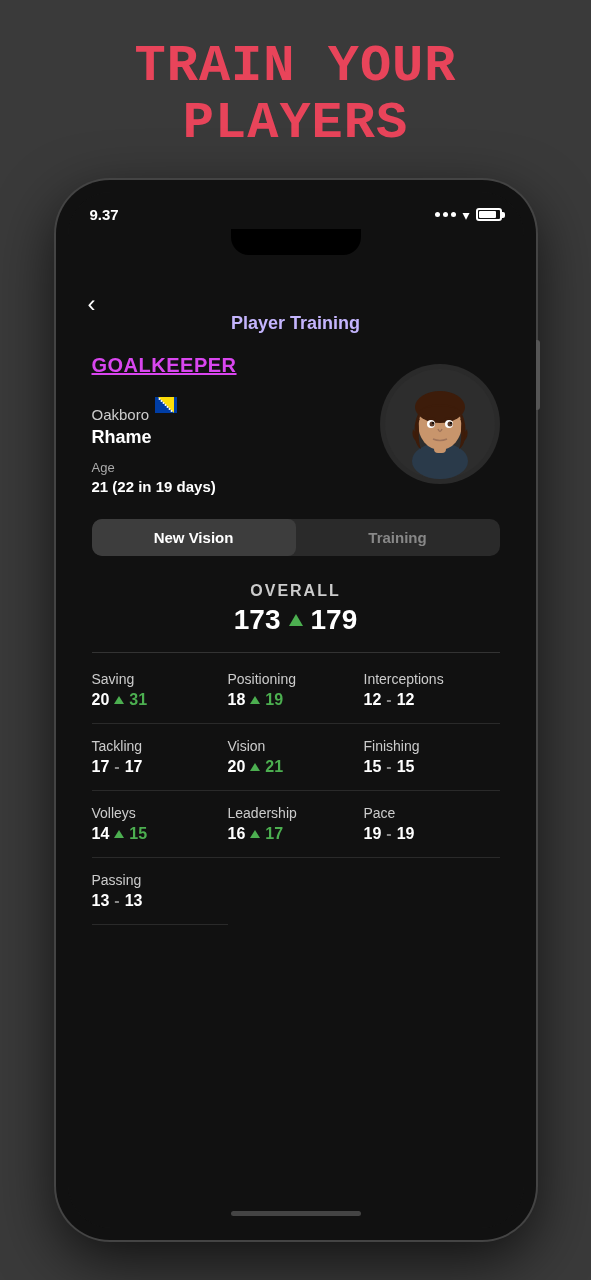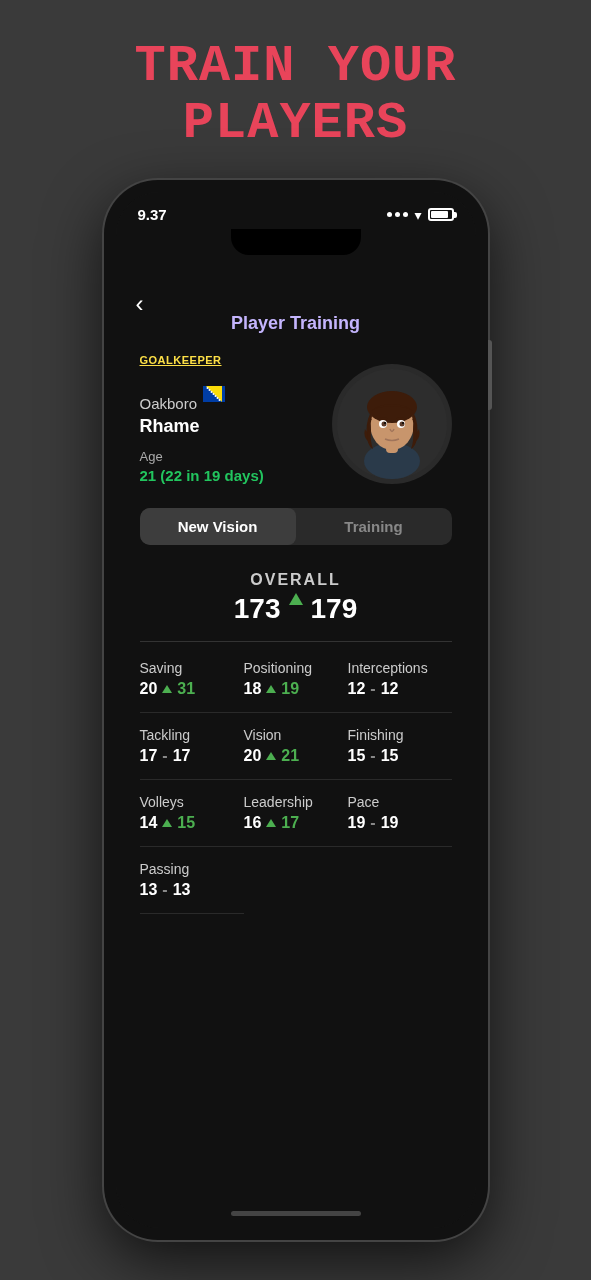--- a/index.html
+++ b/index.html
@@ -21,21 +21,21 @@
       text-align: center;
       line-height: 1.1;
       margin-top: 38px;
       margin-bottom: 28px;
       letter-spacing: 1px;
       text-transform: uppercase;
       font-family: Liberation Mono, monospace;
     }
 
     .phone-outer {
-      width: 384px;
+      width: 480px;
       height: 1060px;
       background: #111;
       border-radius: 54px;
       padding: 12px;
       box-shadow: 0 0 0 2px #444, 0 20px 60px rgba(0,0,0,0.7);
       position: relative;
     }
 
     
     .phone-outer::before {
@@ -173,22 +173,22 @@
       display: flex;
       justify-content: space-between;
       align-items: flex-start;
     }
 
     .player-info {
       flex: 1;
     }
 
     .player-position {
-      color: #fde047;
-      font-size: 11px;
+      color: #d946ef;
+      font-size: 20px;
       font-weight: 700;
       text-decoration: underline;
       margin-bottom: 10px;
       letter-spacing: 0.5px;
     }
 
     .player-club-row {
       display: flex;
       align-items: center;
       gap: 6px;
@@ -208,21 +208,21 @@
       margin-bottom: 12px;
     }
 
     .player-age-label {
       color: #aaa;
       font-size: 13px;
       margin-bottom: 3px;
     }
 
     .player-age-value {
-      color: #22c55e;
+      color: #ffffff;
       font-size: 15px;
       font-weight: 600;
     }
 
     
     .player-avatar {
       width: 120px;
       height: 120px;
       border-radius: 50%;
       background: #2a2a2a;
@@ -278,20 +278,21 @@
     .overall-label {
       color: #ccc;
       font-size: 16px;
       font-weight: 600;
       letter-spacing: 2px;
       margin-bottom: 4px;
     }
 
     .overall-value {
       display: flex;
+      align-items: center;
       justify-content: center;
       gap: 8px;
       font-size: 28px;
       font-weight: 800;
     }
 
     .overall-old {
       color: #fff;
     }
 

